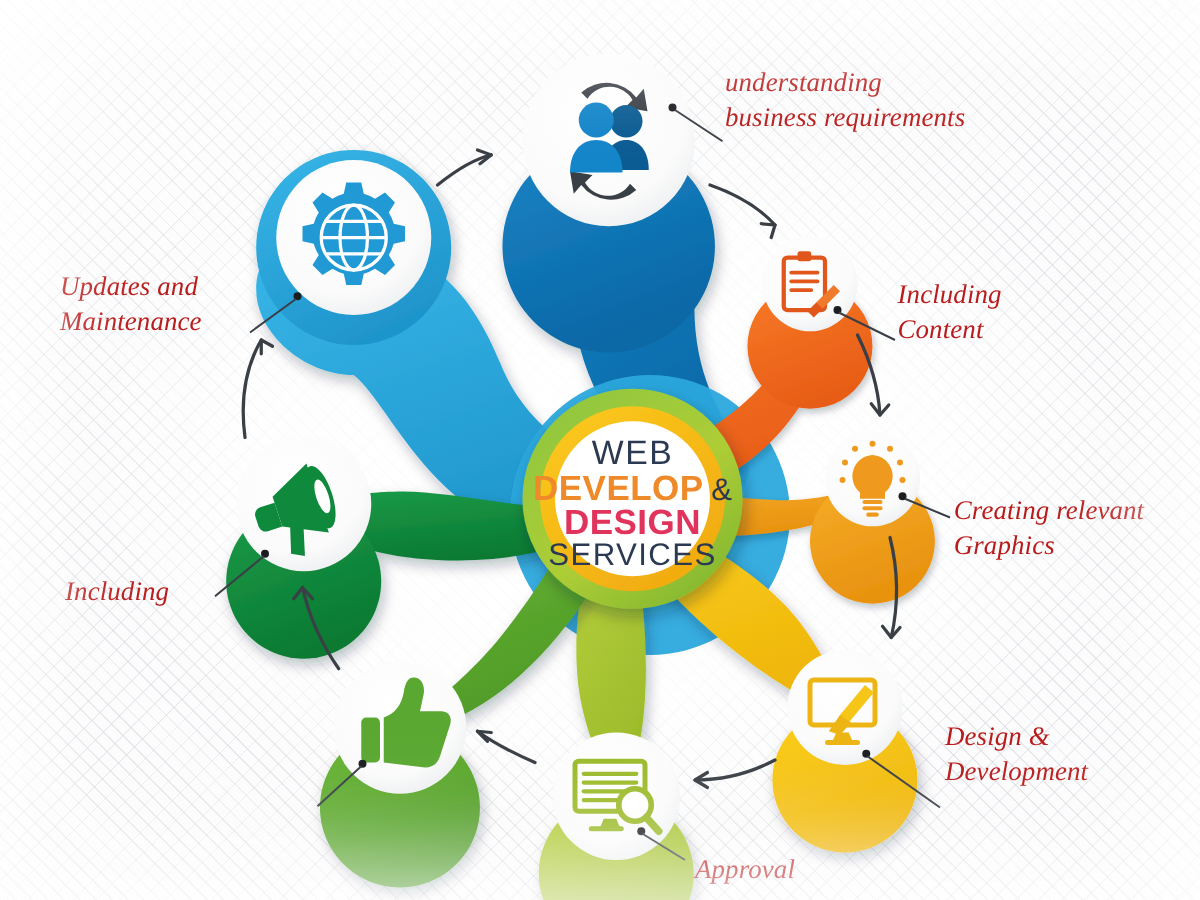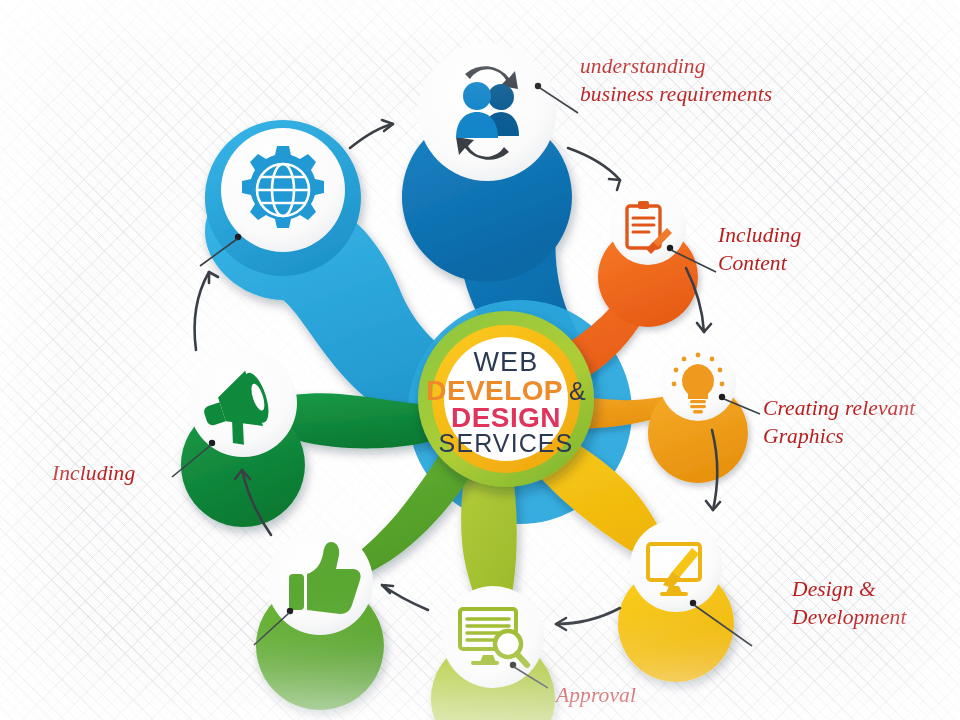--- a/index.html
+++ b/index.html
@@ -397,23 +397,25 @@
 
   <div class="lbl r" style="left:580px; top:53px;">understanding
 business requirements</div>
 
   <div class="lbl r" style="left:763px; top:395px;">Creating relevant
 Graphics</div>
 
   <div class="lbl r" style="left:718px; top:222px;">Including
 Content</div>
 
-  <div class="lbl r" style="left:792px; top:576px;">Design &amp;
+  <div class="lbl r" style="left:756px; top:576px;">Design &amp;
 Development</div>
 
   <div class="lbl r" style="left:556px; top:682px;">Approval</div>
 
 
   <div class="lbl l" style="left:52px; top:460px;">Including</div>
 
+  <div class="lbl l" style="left:48px; top:216px;">Updates and
+Maintenance</div>
 
   <div id="vignette"></div>
 </div>
 
 </body></html>

